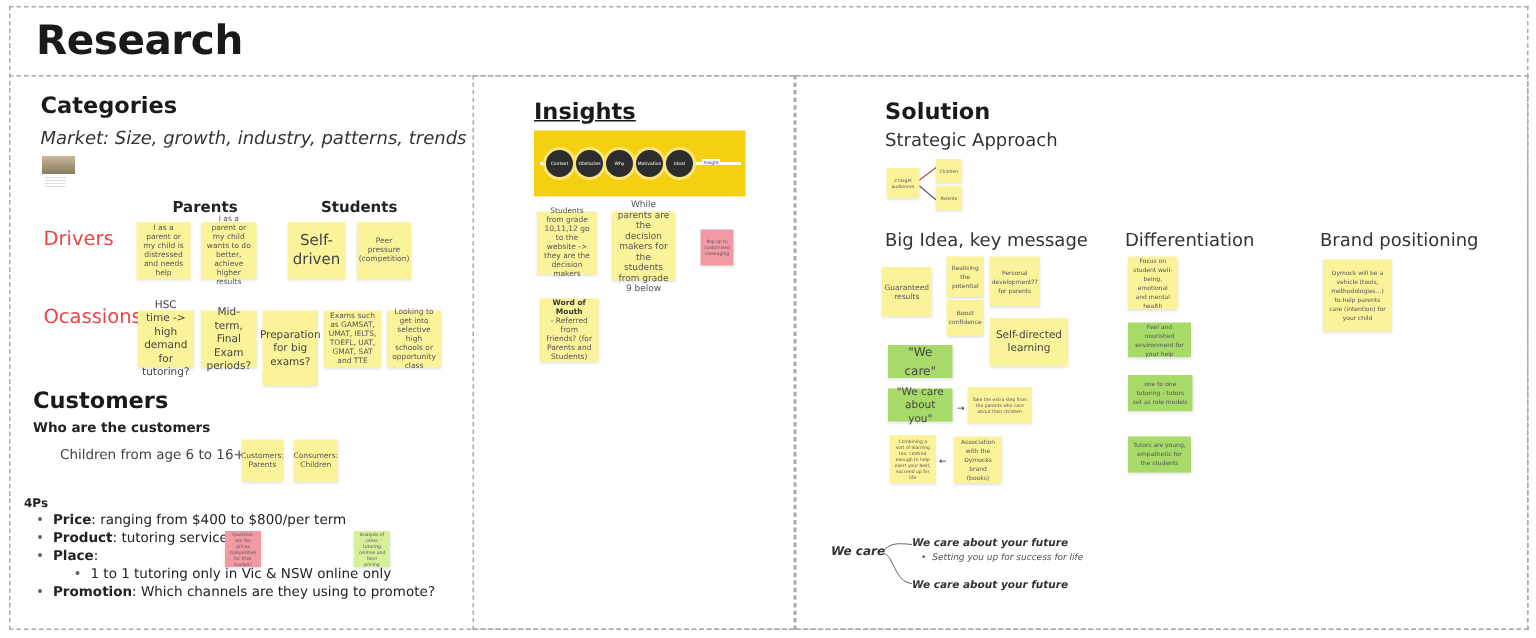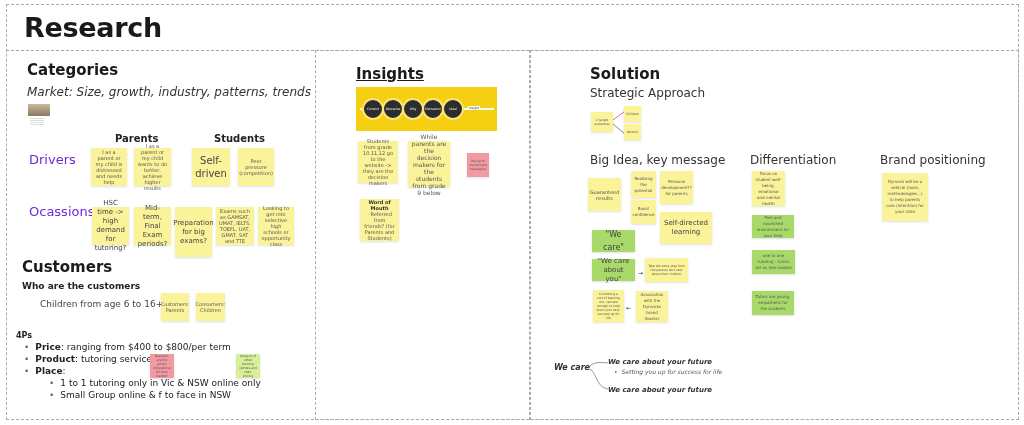--- a/index.html
+++ b/index.html
@@ -3,21 +3,21 @@
   <meta charset="utf-8">
   <style>
     * { box-sizing: border-box; margin: 0; padding: 0; }
     html, body { width: 1024px; height: 425px; overflow: hidden; background: #ffffff; }
     body { position: relative; font-family: "DejaVu Sans", "Liberation Sans", sans-serif; color: #222; }
     .abs { position: absolute; }
     .frame { position: absolute; border: 1px dashed #aaa; }
     .title-main { font-size: 27px; font-weight: bold; color: #1a1a1a; letter-spacing: -0.3px; }
     .h2 { font-size: 15px; font-weight: bold; color: #1a1a1a; }
     .sub { font-size: 12px; color: #333; }
-    .label-lg { font-size: 13px; color: #6d28d9; text-align: center; }
+    .label-lg { font-size: 13px; color: #ef4444; text-align: center; }
     .label-bold { font-size: 10px; font-weight: bold; color: #222; }
     .sticky {
       position: absolute; background: #fbf39a; color: #555;
       font-size: 5px; line-height: 6px; text-align: center;
       display: flex; align-items: center; justify-content: center;
       padding: 3px; box-shadow: 0 1px 2px rgba(0,0,0,0.12);
     }
     .sticky.big { font-size: 10px; line-height: 13px; color: #444; }
     .sticky.mid { font-size: 7px; line-height: 9px; color: #444; }
     .sticky.pink { background: #f29aa3; }
@@ -69,21 +69,21 @@
 <div class="abs" style="left:40px; top:299px; font-size:9px; color:#444;">Children from age 6 to 16+</div>
 <div class="sticky" style="left:161px; top:293px; width:28px; height:28px;">Customers: Parents</div>
 <div class="sticky" style="left:196px; top:293px; width:29px; height:28px;">Consumers: Children</div>
 
 <div class="abs" style="left:16px; top:331px; font-size:8px; font-weight:bold;">4Ps</div>
 <div class="abs fp-list" style="left:24px; top:341px;">
   <div><span class="bullet">•</span><b>Price</b><span>: ranging from $400 to $800/per term</span></div>
   <div><span class="bullet">•</span><b>Product</b><span>: tutoring services</span></div>
   <div><span class="bullet">•</span><b>Place</b><span>:</span></div>
   <div style="padding-left:25px;"><span class="bullet">•</span><span>1 to 1 tutoring only in Vic &amp; NSW online only</span></div>
-  <div style="padding-left:25px;"><span class="bullet">•</span><span>Small Group online &amp; f to face in NSW</span></div>
+  <div><span class="bullet">•</span><b>Promotion</b><span>: Which channels are they using to promote?</span></div>
 </div>
 <div class="sticky pink" style="left:150px; top:354px; width:24px; height:24px; font-size:3px; line-height:4px;">Question: are the prices competitive for their market?</div>
 <div class="sticky lightgreen" style="left:236px; top:354px; width:24px; height:24px; font-size:3px; line-height:4px;">Analysis of other tutoring centres and their pricing</div>
 
 <div class="abs h2" style="left:356px; top:65px;text-decoration:underline;">Insights</div>
 <div class="abs insights-banner" style="left:356px; top:87px; width:141px; height:44px;">
   <div class="abs" style="left:4px; top:21px; width:134px; height:2px; background:#fff;"></div>
   <div class="circle" style="left:6px; top:11px;">Context</div>
   <div class="circle" style="left:26px; top:11px;">Obstacles</div>
   <div class="circle" style="left:46px; top:11px;">Why</div>

